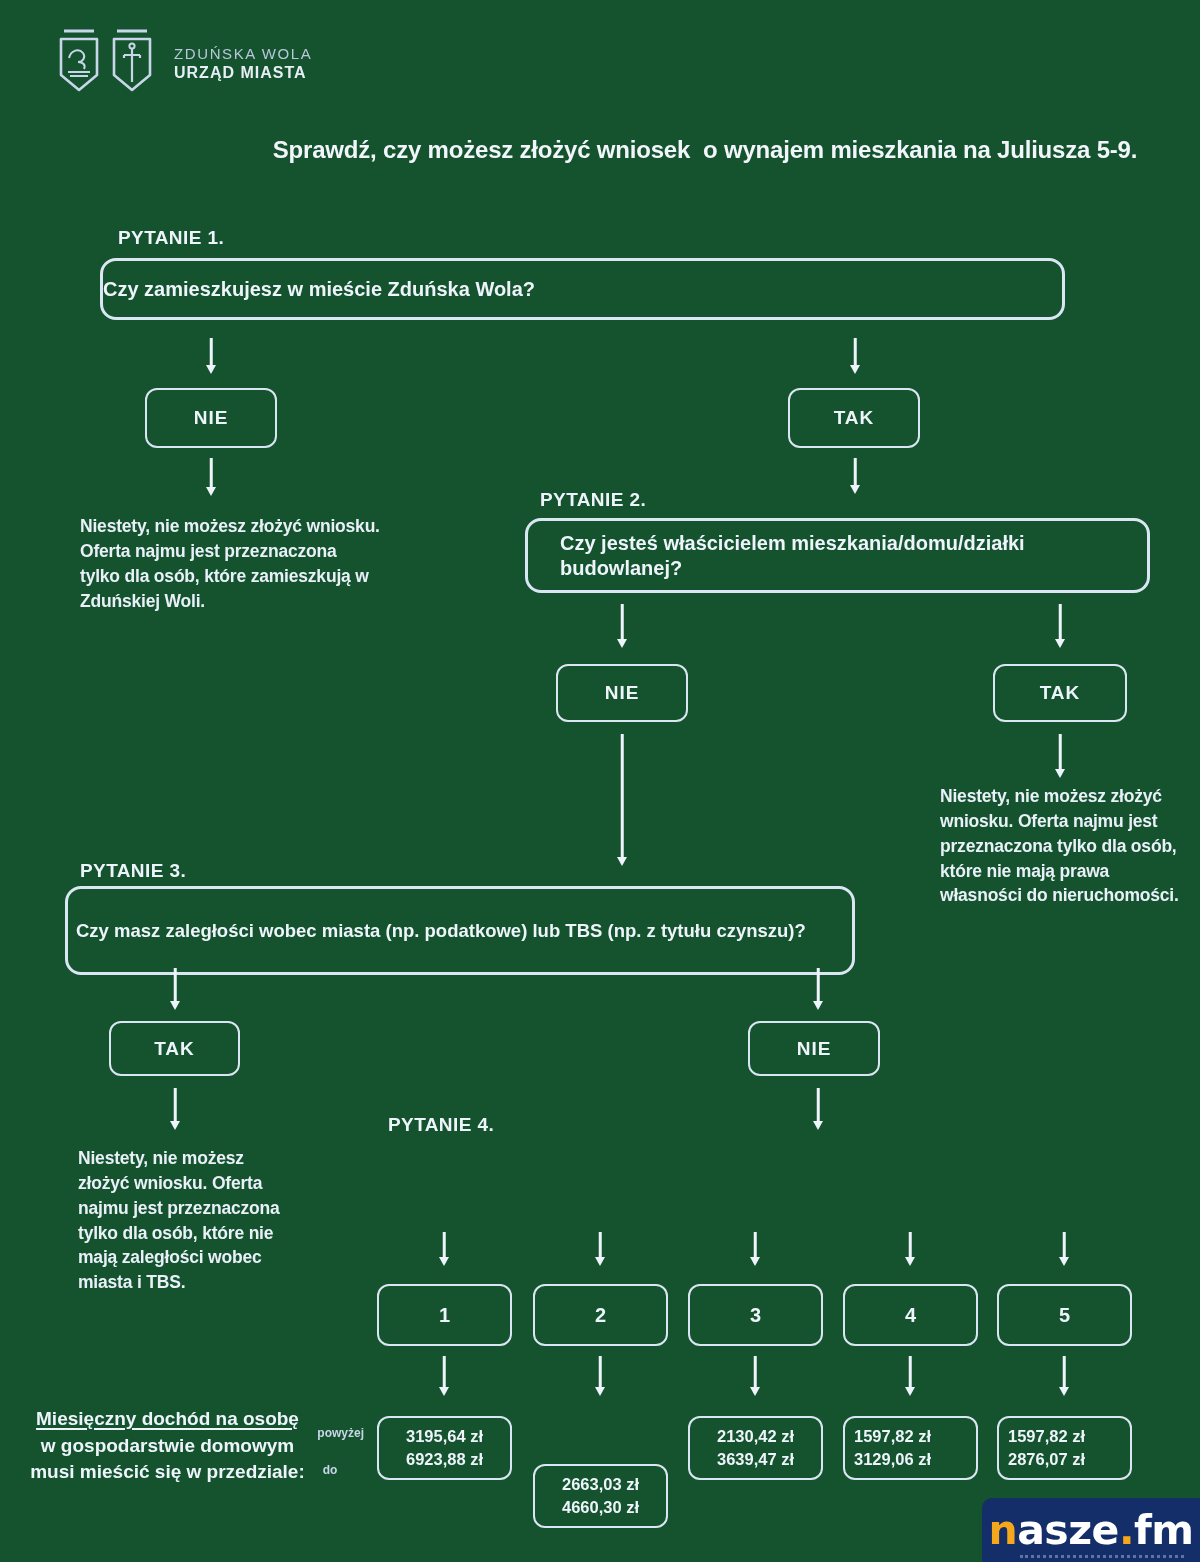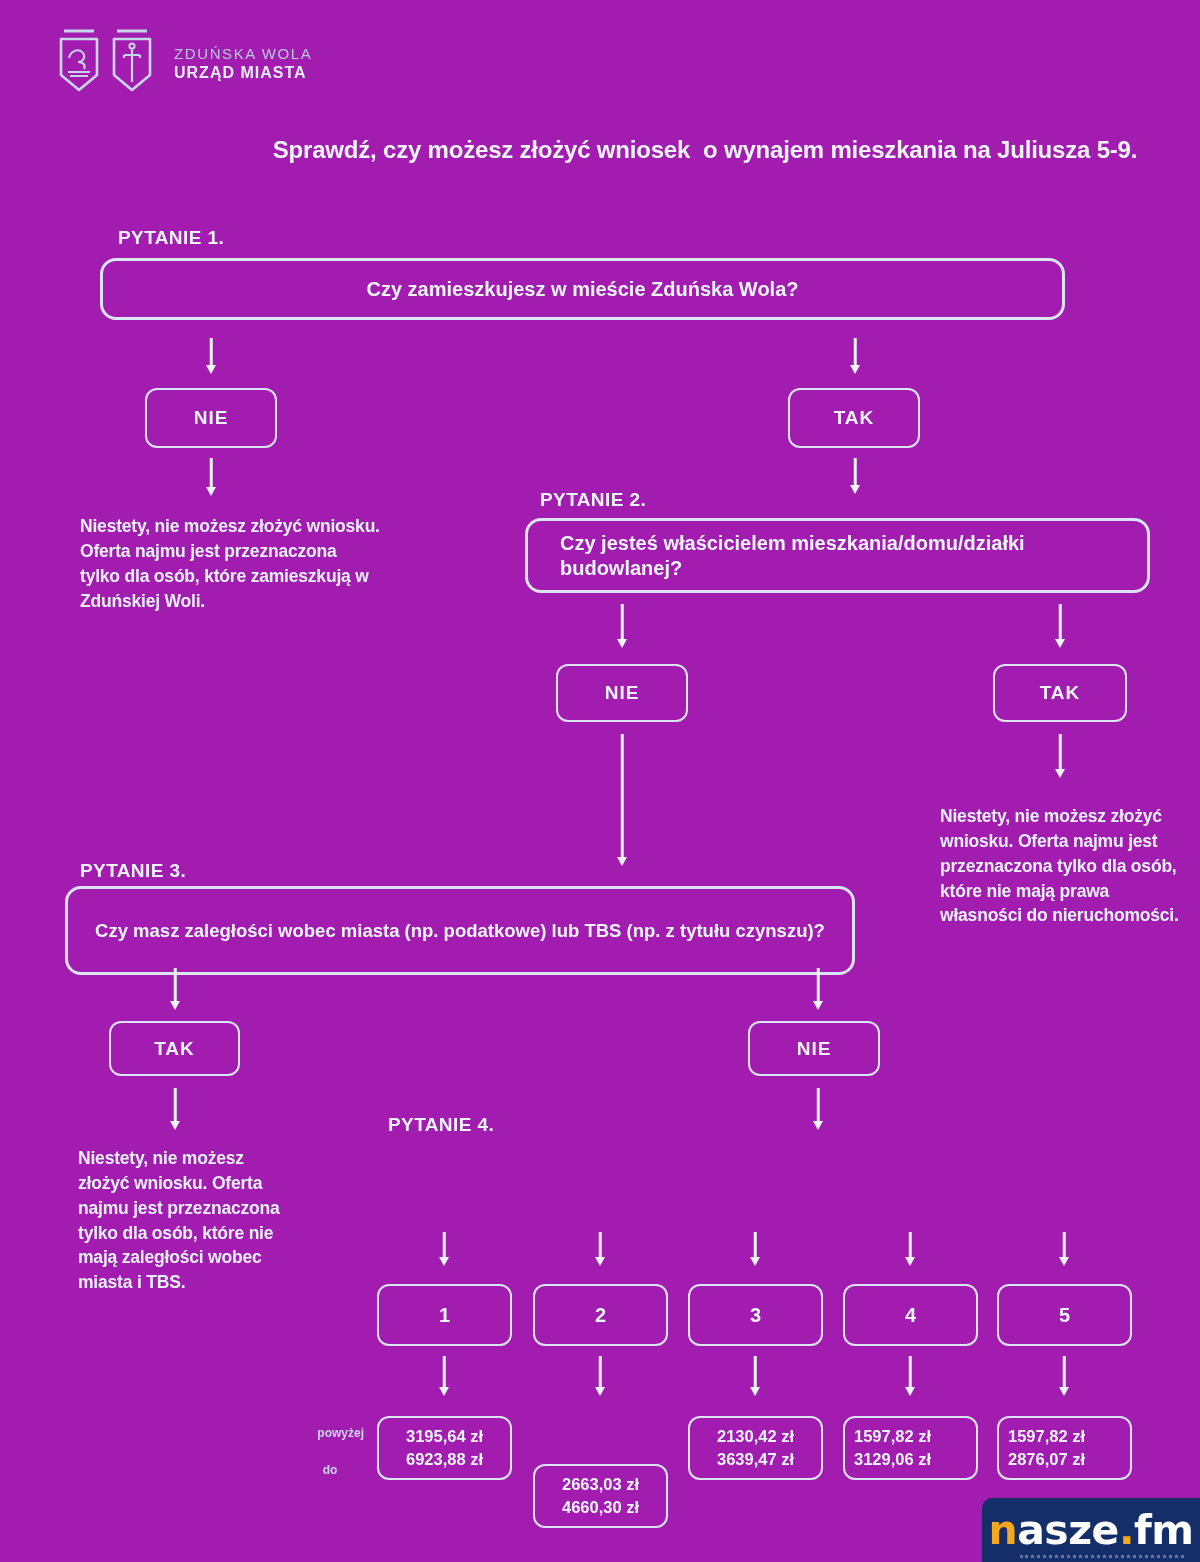--- a/index.html
+++ b/index.html
@@ -1,25 +1,25 @@
 <!DOCTYPE html>
 <html><head>
 <meta charset="utf-8">
 <style>
   html,body{margin:0;padding:0;background:#1f4288;}
   .stage{
     position:relative;width:1200px;height:1562px;overflow:hidden;
-    background:#a21caf;color:#edf3fb;
+    background:#14532d;color:#edf3fb;
     font-family:"Liberation Sans",sans-serif;
   }
   .abs{position:absolute;}
   .qlabel{font-weight:bold;font-size:19px;letter-spacing:.4px;color:#eef4fc;}
   .qbox{
     position:absolute;border:3px solid #dbe6f5;border-radius:16px;
-    display:flex;align-items:center;justify-content:center;
+    display:flex;align-items:center;
     font-weight:bold;font-size:20px;text-align:center;color:#eef4fc;
     box-sizing:border-box;line-height:1.25;
   }
   .qbox.left-text{justify-content:flex-start;text-align:left;padding:0 32px;white-space:pre-line;}
   .abox{
     position:absolute;border:2.5px solid #dbe6f5;border-radius:12px;
     display:flex;align-items:center;justify-content:center;
     font-weight:bold;font-size:19px;letter-spacing:1px;color:#eef4fc;
     box-sizing:border-box;
   }
@@ -118,21 +118,21 @@
   <div class="qbox left-text" style="left:525px;top:518px;width:625px;height:75px;">
     <span>Czy jesteś właścicielem mieszkania/domu/działki
 budowlanej?</span>
   </div>
   <div class="arrow" style="left:616px;top:604px;height:44px;"></div>
   <div class="arrow" style="left:1054px;top:604px;height:44px;"></div>
   <div class="abox" style="left:556px;top:664px;width:132px;height:58px;">NIE</div>
   <div class="abox" style="left:993px;top:664px;width:134px;height:58px;">TAK</div>
   <div class="arrow" style="left:616px;top:734px;height:132px;"></div>
   <div class="arrow" style="left:1054px;top:734px;height:44px;"></div>
-  <div class="result" style="left:940px;top:784px;width:258px;margin-top:20px;">Niestety, nie możesz złożyć
+  <div class="result" style="left:940px;top:784px;width:258px;">Niestety, nie możesz złożyć
 wniosku. Oferta najmu jest
 przeznaczona tylko dla osób,
 które nie mają prawa
 własności do nieruchomości.</div>
 
   <div class="abs qlabel" style="left:80px;top:860px;">PYTANIE 3.</div>
   <div class="qbox" style="left:65px;top:886px;width:790px;height:89px;font-size:18.5px;padding:0 8px;">
     <span>Czy masz zaległości wobec miasta (np. podatkowe) lub TBS (np. z tytułu czynszu)?</span>
   </div>
   <div class="arrow" style="left:169px;top:968px;height:42px;"></div>
@@ -160,20 +160,25 @@
   <div class="abox numbox" style="left:688px;top:1284px;width:135px;height:62px;">3</div>
   <div class="abox numbox" style="left:843px;top:1284px;width:135px;height:62px;">4</div>
   <div class="abox numbox" style="left:997px;top:1284px;width:135px;height:62px;">5</div>
 
   <div class="arrow" style="left:438px;top:1356px;height:40px;"></div>
   <div class="arrow" style="left:594px;top:1356px;height:40px;"></div>
   <div class="arrow" style="left:749px;top:1356px;height:40px;"></div>
   <div class="arrow" style="left:904px;top:1356px;height:40px;"></div>
   <div class="arrow" style="left:1058px;top:1356px;height:40px;"></div>
 
+  <div class="note">
+    <div><span class="u">Miesięczny dochód na osobę</span></div>
+    <div>w gospodarstwie domowym</div>
+    <div>musi mieścić się w przedziale:</div>
+  </div>
   <div class="smalllabel" style="left:296px;top:1426px;">powyżej</div>
   <div class="smalllabel" style="left:296px;top:1463px;text-align:center;">do</div>
 
   <div class="incbox" style="left:377px;top:1416px;width:135px;height:64px;">
     <div>3195,64 zł</div>
     <div>6923,88 zł</div>
   </div>
   <div class="incbox" style="left:533px;top:1416px;width:135px;height:64px;margin-top:48px;">
     <div>2663,03 zł</div>
     <div>4660,30 zł</div>

